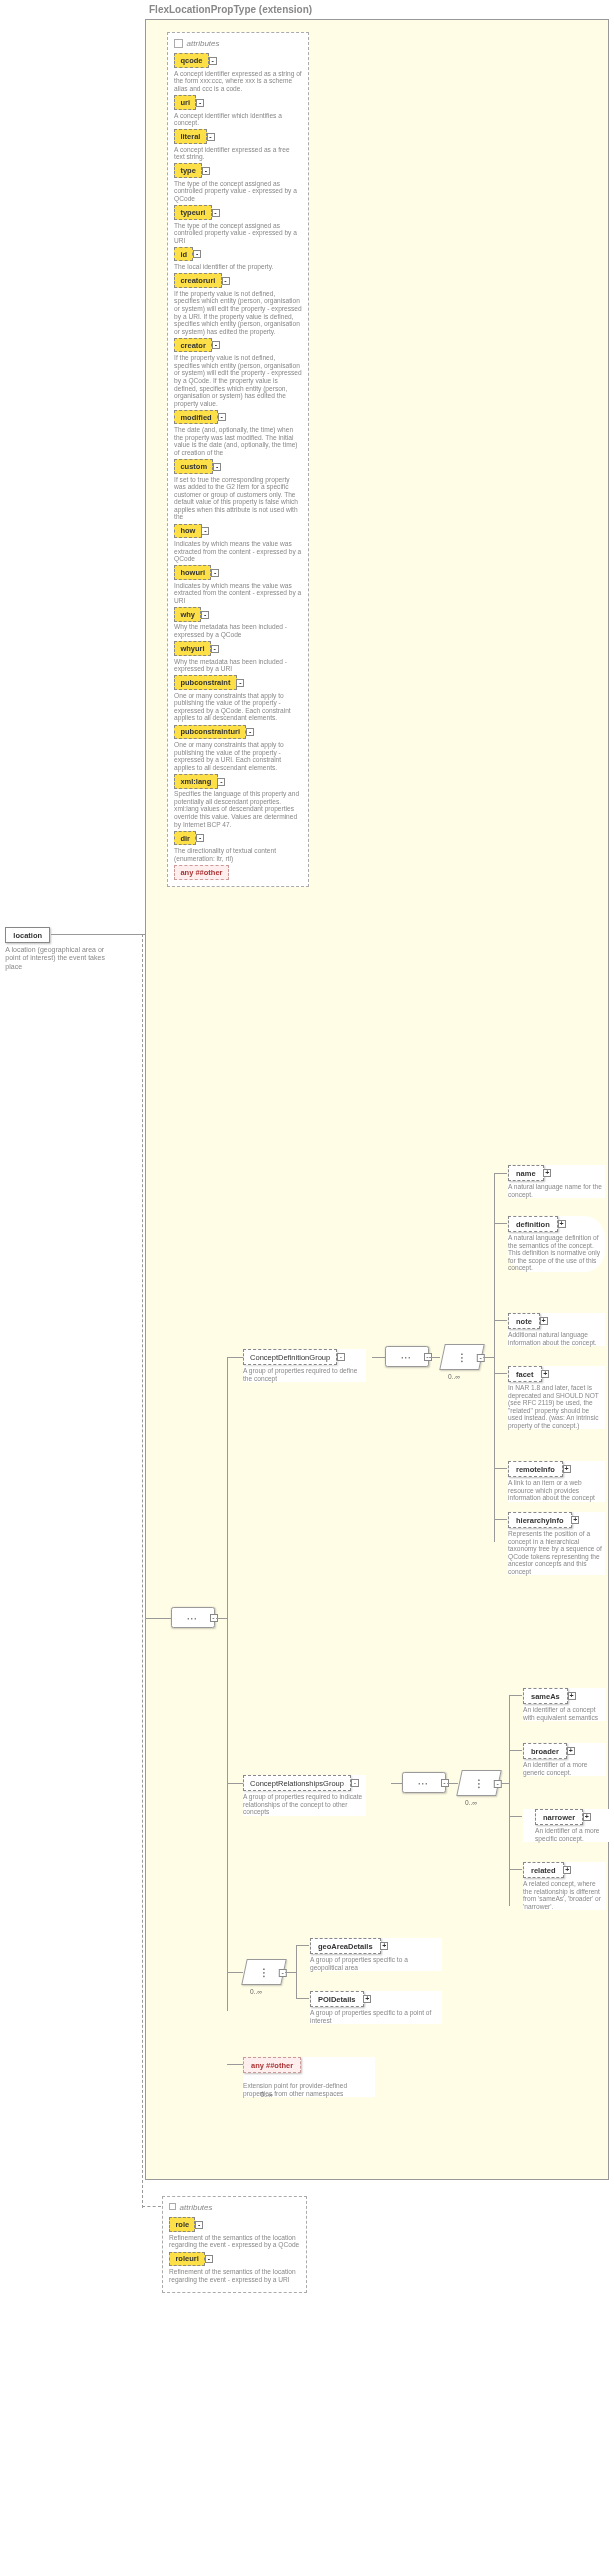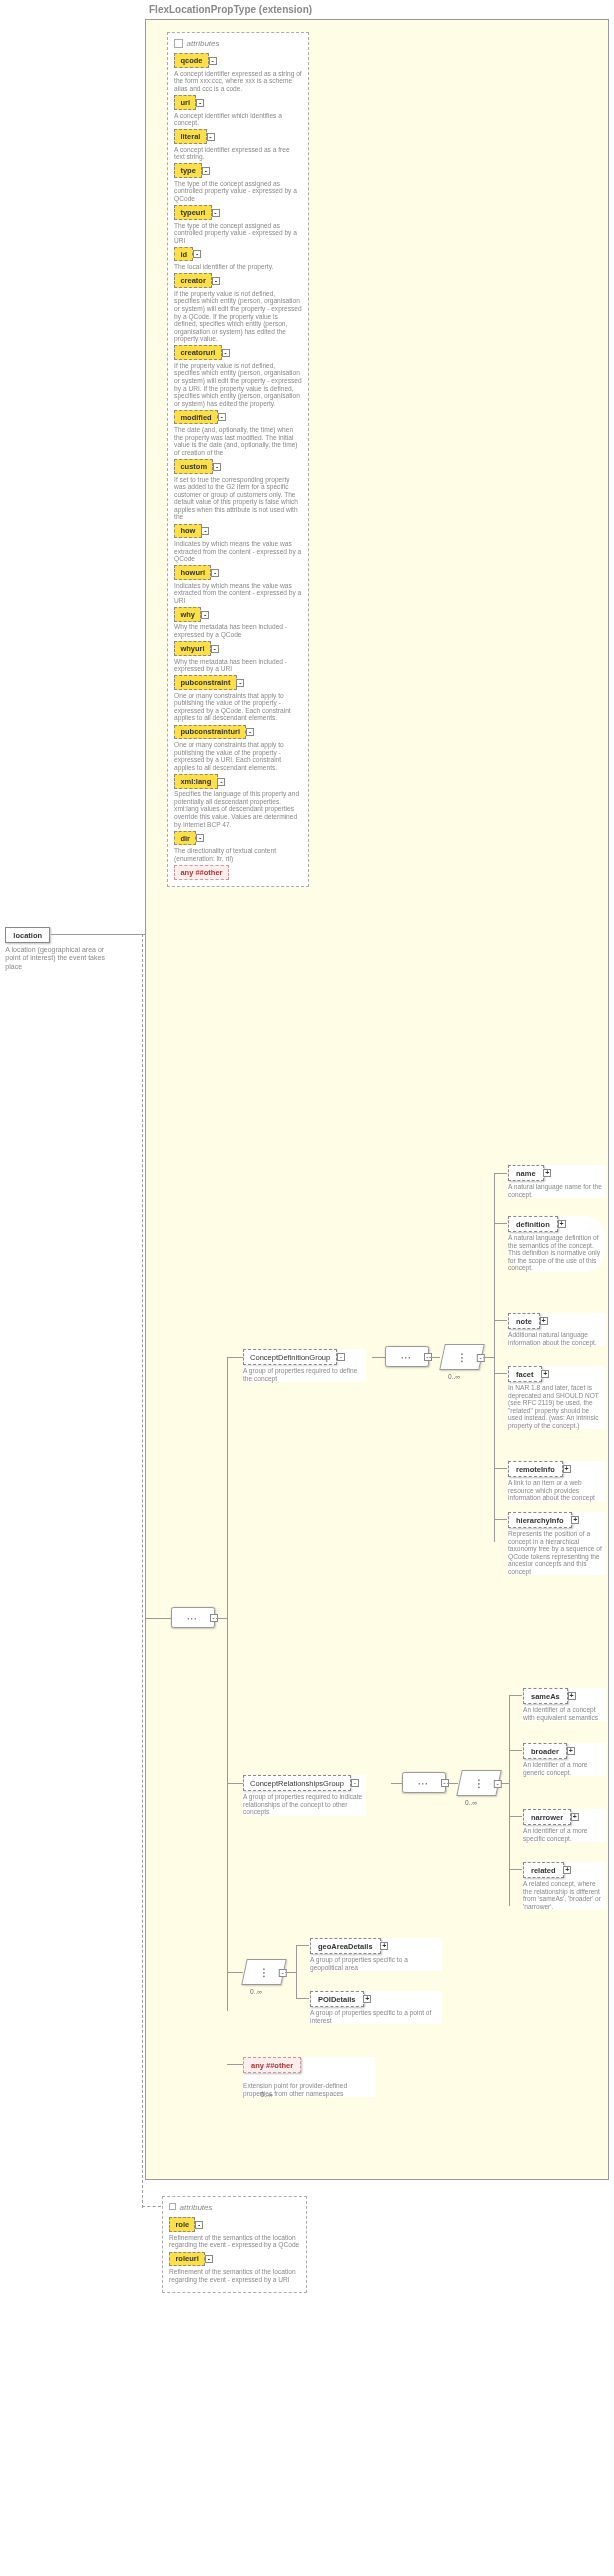--- a/index.html
+++ b/index.html
@@ -52,22 +52,22 @@
 
 <div class="attrs-box" style="top:32px">
   <div class="hdr">attributes</div>
   <div id="top-attrs">
         <div class="attr"><span class="attr-name">qcode<span class="minus">-</span></span><div class="attr-desc">A concept identifier expressed as a string of the form xxx:ccc, where xxx is a scheme alias and ccc is a code.</div></div>
         <div class="attr"><span class="attr-name">uri<span class="minus">-</span></span><div class="attr-desc">A concept identifier which identifies a concept.</div></div>
         <div class="attr"><span class="attr-name">literal<span class="minus">-</span></span><div class="attr-desc">A concept identifier expressed as a free text string.</div></div>
         <div class="attr"><span class="attr-name">type<span class="minus">-</span></span><div class="attr-desc">The type of the concept assigned as controlled property value - expressed by a QCode</div></div>
         <div class="attr"><span class="attr-name">typeuri<span class="minus">-</span></span><div class="attr-desc">The type of the concept assigned as controlled property value - expressed by a URI</div></div>
         <div class="attr"><span class="attr-name">id<span class="minus">-</span></span><div class="attr-desc">The local identifier of the property.</div></div>
+        <div class="attr"><span class="attr-name">creatoruri<span class="minus">-</span></span><div class="attr-desc">If the property value is not defined, specifies which entity (person, organisation or system) will edit the property - expressed by a URI. If the property value is defined, specifies which entity (person, organisation or system) has edited the property.</div></div>
         <div class="attr"><span class="attr-name">creator<span class="minus">-</span></span><div class="attr-desc">If the property value is not defined, specifies which entity (person, organisation or system) will edit the property - expressed by a QCode. If the property value is defined, specifies which entity (person, organisation or system) has edited the property value.</div></div>
-        <div class="attr"><span class="attr-name">creatoruri<span class="minus">-</span></span><div class="attr-desc">If the property value is not defined, specifies which entity (person, organisation or system) will edit the property - expressed by a URI. If the property value is defined, specifies which entity (person, organisation or system) has edited the property.</div></div>
         <div class="attr"><span class="attr-name">modified<span class="minus">-</span></span><div class="attr-desc">The date (and, optionally, the time) when the property was last modified. The initial value is the date (and, optionally, the time) of creation of the</div></div>
         <div class="attr"><span class="attr-name">custom<span class="minus">-</span></span><div class="attr-desc">If set to true the corresponding property was added to the G2 Item for a specific customer or group of customers only. The default value of this property is false which applies when this attribute is not used with the</div></div>
         <div class="attr"><span class="attr-name">how<span class="minus">-</span></span><div class="attr-desc">Indicates by which means the value was extracted from the content - expressed by a QCode</div></div>
         <div class="attr"><span class="attr-name">howuri<span class="minus">-</span></span><div class="attr-desc">Indicates by which means the value was extracted from the content - expressed by a URI</div></div>
         <div class="attr"><span class="attr-name">why<span class="minus">-</span></span><div class="attr-desc">Why the metadata has been included - expressed by a QCode</div></div>
         <div class="attr"><span class="attr-name">whyuri<span class="minus">-</span></span><div class="attr-desc">Why the metadata has been included - expressed by a URI</div></div>
         <div class="attr"><span class="attr-name">pubconstraint<span class="minus">-</span></span><div class="attr-desc">One or many constraints that apply to publishing the value of the property - expressed by a QCode. Each constraint applies to all descendant elements.</div></div>
         <div class="attr"><span class="attr-name">pubconstrainturi<span class="minus">-</span></span><div class="attr-desc">One or many constraints that apply to publishing the value of the property - expressed by a URI. Each constraint applies to all descendant elements.</div></div>
         <div class="attr"><span class="attr-name">xml:lang<span class="minus">-</span></span><div class="attr-desc">Specifies the language of this property and potentially all descendant properties. xml:lang values of descendant properties override this value. Values are determined by Internet BCP 47.</div></div>
         <div class="attr"><span class="attr-name">dir<span class="minus">-</span></span><div class="attr-desc">The directionality of textual content (enumeration: ltr, rtl)</div></div>
@@ -167,17 +167,17 @@
     <div class="el" style="left: 508px; top: 1366px;"><div class="box dashed">facet<span class="plus">+</span></div><div class="desc" style="max-width:97px">In NAR 1.8 and later, facet is deprecated and SHOULD NOT (see RFC 2119) be used, the "related" property should be used instead. (was: An intrinsic property of the concept.)</div></div>
     <div class="line hline" style="left: 494px; top: 1468px; width: 13px;"></div>
     <div class="el" style="left: 508px; top: 1461px;"><div class="box dashed">remoteInfo<span class="plus">+</span></div><div class="desc" style="max-width:97px">A link to an item or a web resource which provides information about the concept</div></div>
     <div class="line hline" style="left: 494px; top: 1519px; width: 13px;"></div>
     <div class="el" style="left: 508px; top: 1512px;"><div class="box dashed">hierarchyInfo<span class="plus">+</span></div><div class="desc" style="max-width:97px">Represents the position of a concept in a hierarchical taxonomy tree by a sequence of QCode tokens representing the ancestor concepts and this concept</div></div>
     <div class="line hline" style="left: 509px; top: 1695px; width: 13px;"></div>
     <div class="el" style="left: 523px; top: 1688px;"><div class="box dashed">sameAs<span class="plus">+</span></div><div class="desc" style="max-width:83px">An identifier of a concept with equivalent semantics</div></div>
     <div class="line hline" style="left: 509px; top: 1750px; width: 13px;"></div>
     <div class="el" style="left: 523px; top: 1743px;"><div class="box dashed">broader<span class="plus">+</span></div><div class="desc" style="max-width:83px">An identifier of a more generic concept.</div></div>
     <div class="line hline" style="left: 509px; top: 1816px; width: 13px;"></div>
-    <div class="el" style="left: 523px; top: 1809px;"><div class="box dashed">narrower<span class="plus">+</span></div><div class="desc" style="max-width:83px">An identifier of a more specific concept.</div></div>
+    <div class="el" style="left: 523px; top: 1809px; padding-left: 12px;"><div class="box dashed">narrower<span class="plus">+</span></div><div class="desc" style="max-width:83px">An identifier of a more specific concept.</div></div>
     <div class="line hline" style="left: 509px; top: 1869px; width: 13px;"></div>
     <div class="el" style="left: 523px; top: 1862px;"><div class="box dashed">related<span class="plus">+</span></div><div class="desc" style="max-width:83px">A related concept, where the relationship is different from 'sameAs', 'broader' or 'narrower'.</div></div>
   </div>
 
 
 </body></html>

